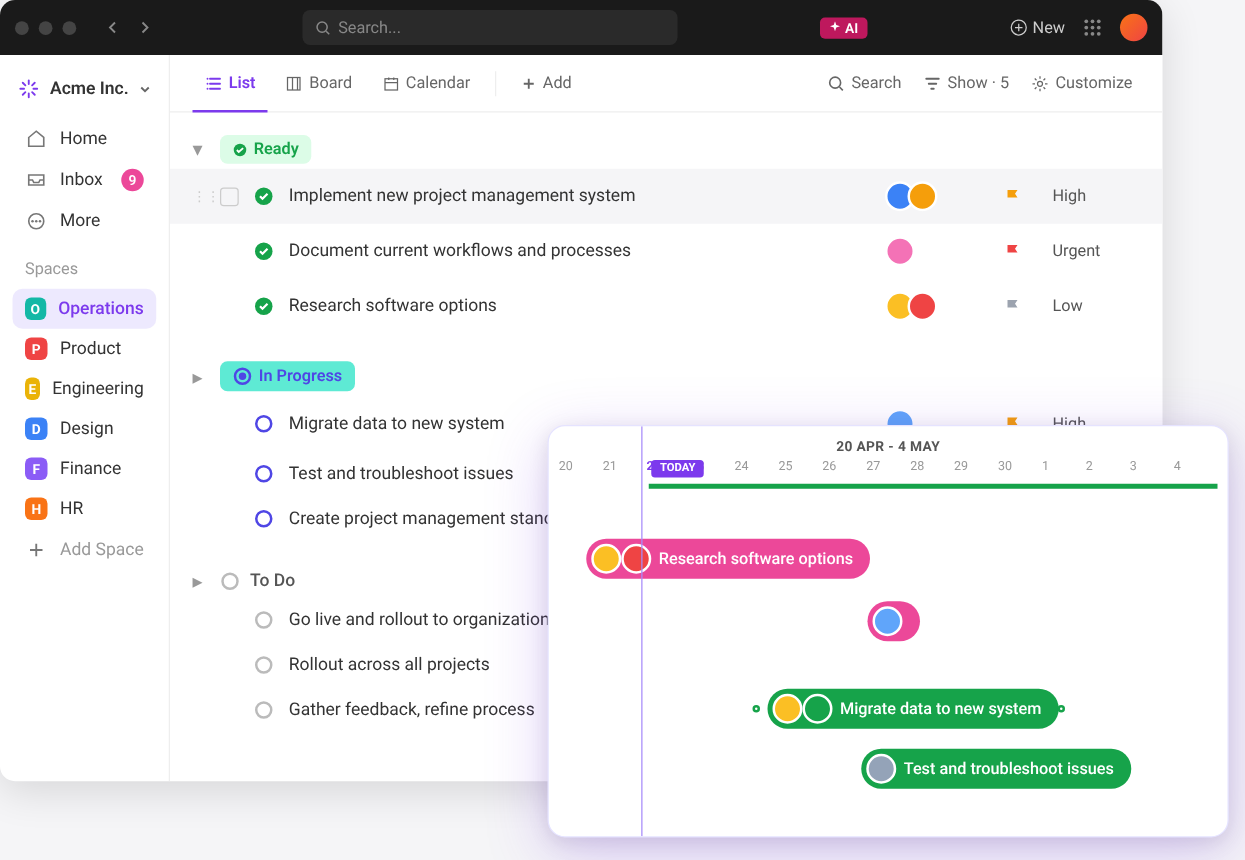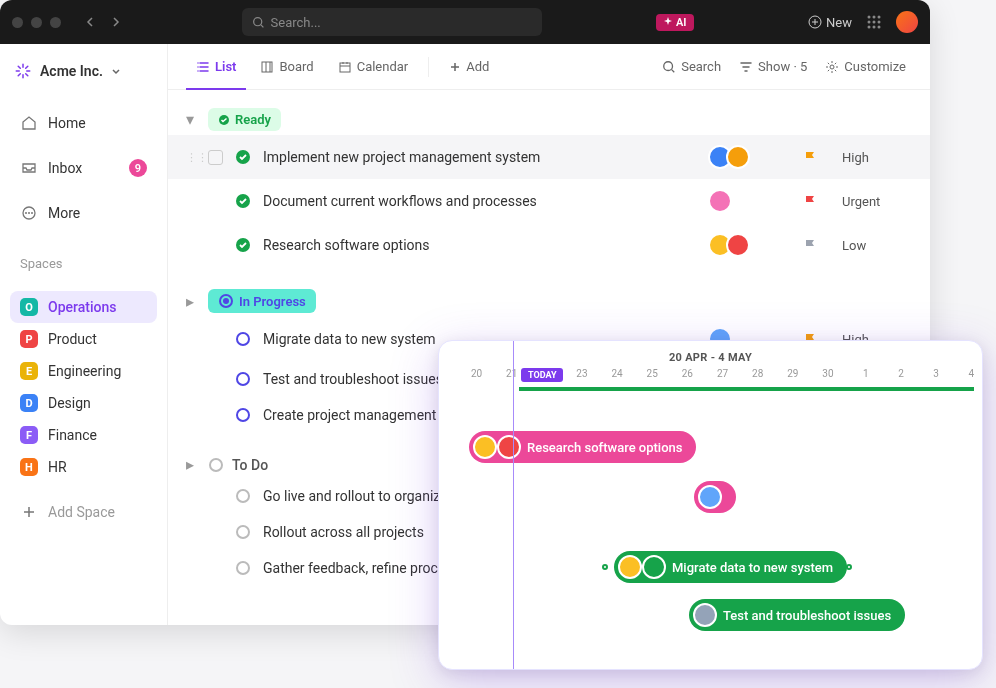--- a/index.html
+++ b/index.html
@@ -10,21 +10,21 @@
 .light{width:11px;height:11px;border-radius:50%;background:#444}
 .navbtns{display:flex;gap:4px;margin-left:10px}
 .navbtn{width:22px;height:22px;display:flex;align-items:center;justify-content:center;color:#888;cursor:pointer;border-radius:4px}
 .searchbar{flex:1;max-width:300px;height:28px;background:#2a2a2a;border-radius:6px;display:flex;align-items:center;padding:0 10px;gap:6px;color:#888;font-size:13px;margin:0 auto}
 .ai-badge{background:#be185d;color:#fff;font-size:11px;font-weight:600;padding:2px 7px;border-radius:4px;display:flex;align-items:center;gap:3px}
 .tb-right{display:flex;align-items:center;gap:14px;margin-left:auto}
 .newbtn{color:#ccc;font-size:13px;display:flex;align-items:center;gap:4px;cursor:pointer}
 .grid-icon{color:#888;cursor:pointer}
 .avatar{width:22px;height:22px;border-radius:50%;background:linear-gradient(135deg,#f97316,#ef4444);cursor:pointer}
 .body{flex:1;display:flex;overflow:hidden}
-.sidebar{width:168px;border-right:1px solid #eee;padding:14px 10px;display:flex;flex-direction:column;gap:14px}
+.sidebar{width:136px;border-right:1px solid #eee;padding:14px 10px;display:flex;flex-direction:column;gap:2px}
 .ws-switch{display:flex;align-items:center;gap:8px;padding:4px 4px 14px;font-weight:600;font-size:14px;color:#333;cursor:pointer}
 .ws-logo{width:18px;height:18px}
 .nav-item{display:flex;align-items:center;gap:10px;padding:7px 10px;border-radius:8px;font-size:14px;color:#333;cursor:pointer}
 .nav-icon{width:18px;display:flex;justify-content:center;color:#777}
 .badge{margin-left:auto;background:#ec4899;color:#fff;font-size:11px;min-width:18px;height:18px;border-radius:9px;display:flex;align-items:center;justify-content:center;font-weight:600}
 .section-label{font-size:13px;color:#999;padding:14px 10px 6px}
 .space-item{display:flex;align-items:center;gap:10px;padding:7px 10px;border-radius:8px;font-size:14px;color:#333;cursor:pointer}
 .space-item.active{background:#ede9fe;color:#7c3aed;font-weight:500}
 .space-sq{width:18px;height:18px;border-radius:5px;display:flex;align-items:center;justify-content:center;color:#fff;font-size:11px;font-weight:700}
 .add-space{display:flex;align-items:center;gap:10px;padding:7px 10px;color:#999;font-size:14px;cursor:pointer}
@@ -53,21 +53,21 @@
 .avatars{display:flex;width:70px}
 .av{width:24px;height:24px;border-radius:50%;border:2px solid #fff;margin-left:-6px}
 .av:first-child{margin-left:0}
 .flag{width:40px;display:flex;justify-content:center}
 .priority{width:70px;font-size:13px;color:#555}
 .todo-label{font-size:14px;color:#555;font-weight:500}
 
 .timeline{position:absolute;left:438px;top:340px;width:545px;height:330px;background:#fff;border-radius:14px;box-shadow:0 12px 48px rgba(124,58,237,0.25),0 4px 16px rgba(0,0,0,0.1);border:1px solid #e5e3ff;overflow:hidden}
 .tl-title{text-align:center;font-size:11px;font-weight:700;color:#555;padding:10px 0 4px;letter-spacing:0.3px}
 .tl-dates{display:flex;padding:0 8px;position:relative}
-.tl-date{flex:1;text-align:right;font-size:10px;color:#999;padding-bottom:6px}
+.tl-date{flex:1;text-align:left;font-size:10px;color:#999;padding-bottom:6px}
 .tl-date.today{color:#7c3aed;font-weight:700}
 .today-badge{position:absolute;left:82px;top:0;background:#7c3aed;color:#fff;font-size:9px;font-weight:700;padding:2px 7px;border-radius:3px}
 .tl-today-line{position:absolute;top:0;bottom:0;width:1px;background:#a78bfa;left:74px;z-index:1}
 .tl-bar-green{position:absolute;top:46px;left:80px;right:8px;height:4px;background:#16a34a}
 .tl-task{position:absolute;display:flex;align-items:center;gap:6px;padding:4px 14px 4px 4px;border-radius:18px;color:#fff;font-size:13px;font-weight:500;white-space:nowrap}
 .tl-task.pink{background:#ec4899}
 .tl-task.green{background:#16a34a}
 .tl-av{width:24px;height:24px;border-radius:50%;border:2px solid #fff;margin-left:-6px;flex-shrink:0}
 .tl-av:first-child{margin-left:0}
 .handle{position:absolute;width:6px;height:6px;border:2px solid #16a34a;background:#fff;border-radius:50%}

